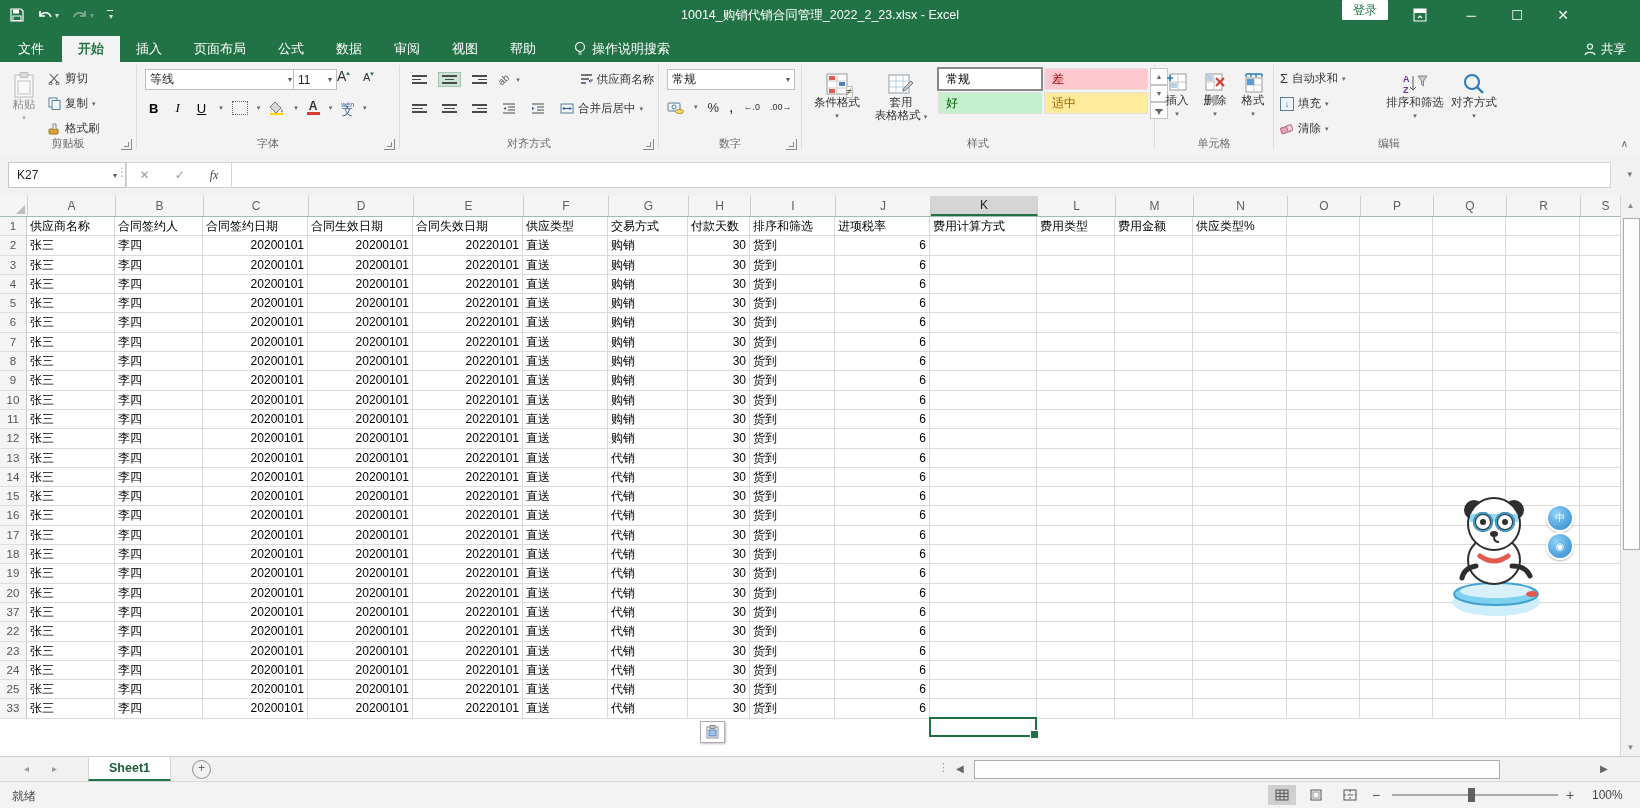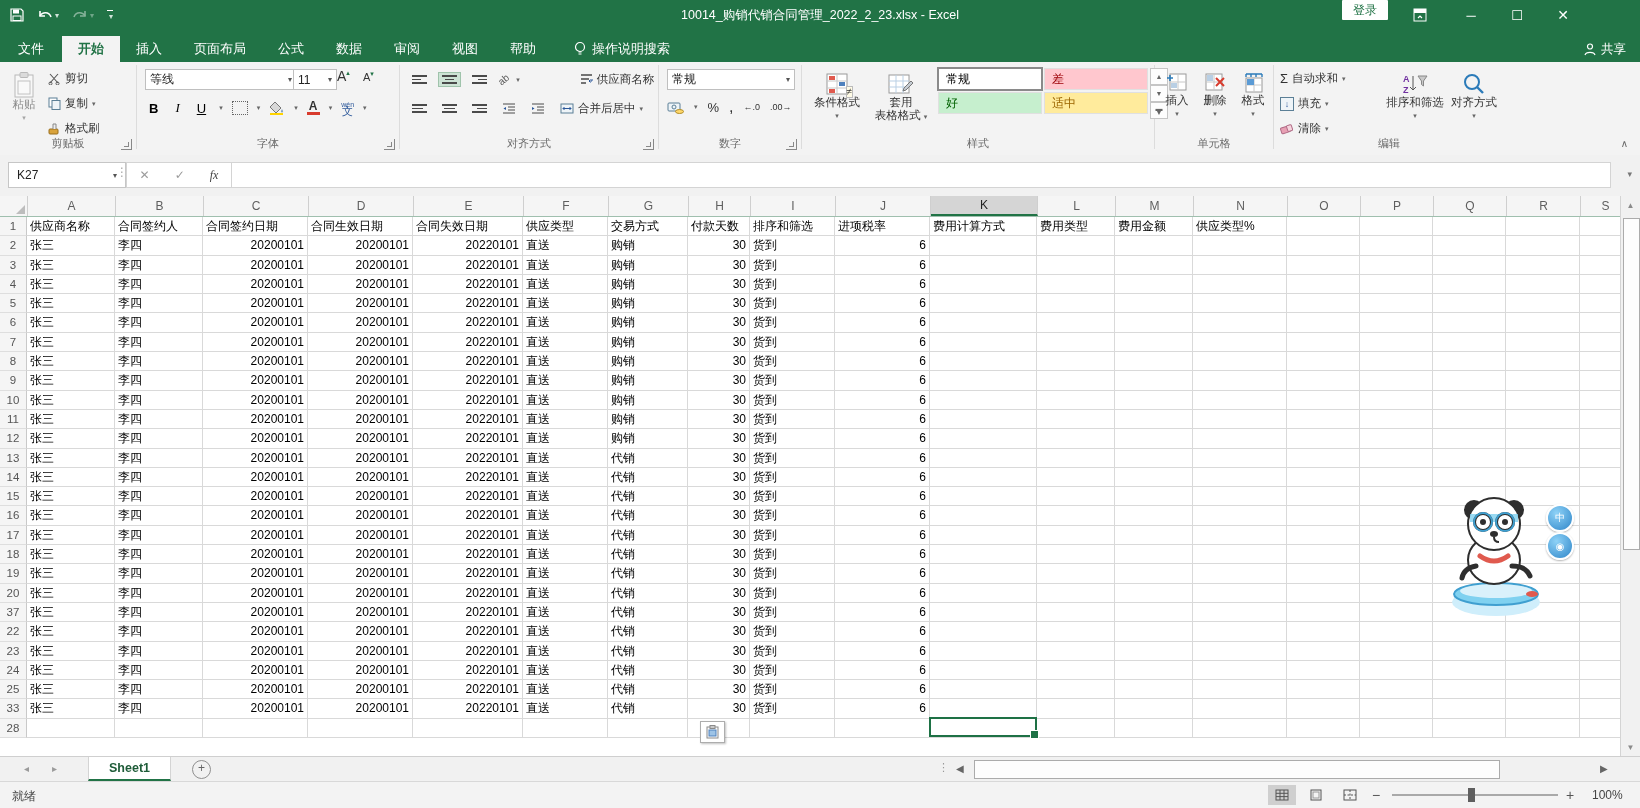--- a/index.html
+++ b/index.html
@@ -1130,42 +1130,20 @@
         <div class="cell" style="width: 107px;"></div>
         <div class="cell" style="width: 78px;"></div>
         <div class="cell" style="width: 78px;"></div>
         <div class="cell" style="width: 94px;"></div>
         <div class="cell" style="width: 73px;"></div>
         <div class="cell" style="width: 73px;"></div>
         <div class="cell" style="width: 73px;"></div>
         <div class="cell" style="width: 74px;"></div>
         <div class="cell" style="width: 50px;"></div>
       </div>
-      <div class="gr">
-        <div class="gut" style="width: 27px;">28</div>
-        <div class="cell" style="width: 88px;"></div>
-        <div class="cell" style="width: 88px;"></div>
-        <div class="cell" style="width: 105px;"></div>
-        <div class="cell" style="width: 105px;"></div>
-        <div class="cell" style="width: 110px;"></div>
-        <div class="cell" style="width: 85px;"></div>
-        <div class="cell" style="width: 80px;"></div>
-        <div class="cell" style="width: 62px;"></div>
-        <div class="cell" style="width: 85px;"></div>
-        <div class="cell" style="width: 95px;"></div>
-        <div class="cell" style="width: 107px;"></div>
-        <div class="cell" style="width: 78px;"></div>
-        <div class="cell" style="width: 78px;"></div>
-        <div class="cell" style="width: 94px;"></div>
-        <div class="cell" style="width: 73px;"></div>
-        <div class="cell" style="width: 73px;"></div>
-        <div class="cell" style="width: 73px;"></div>
-        <div class="cell" style="width: 74px;"></div>
-        <div class="cell" style="width: 50px;"></div>
-      </div>
     </div>
   <div id="selbox">
     <div id="fillhandle"></div>
   </div>
   <div id="paste-opt">
     <svg width="13" height="14" viewBox="0 0 13 14">
         <rect x="1" y="2" width="11" height="11" fill="#fdfdfd" stroke="#8a8a8a"></rect>
         <rect x="4" y="0.5" width="5" height="3" fill="#c9c9c9" stroke="#8a8a8a"></rect>
         <rect x="3" y="5" width="7" height="6" fill="#9dc3e6" stroke="#4f81bd"></rect>
       </svg>

